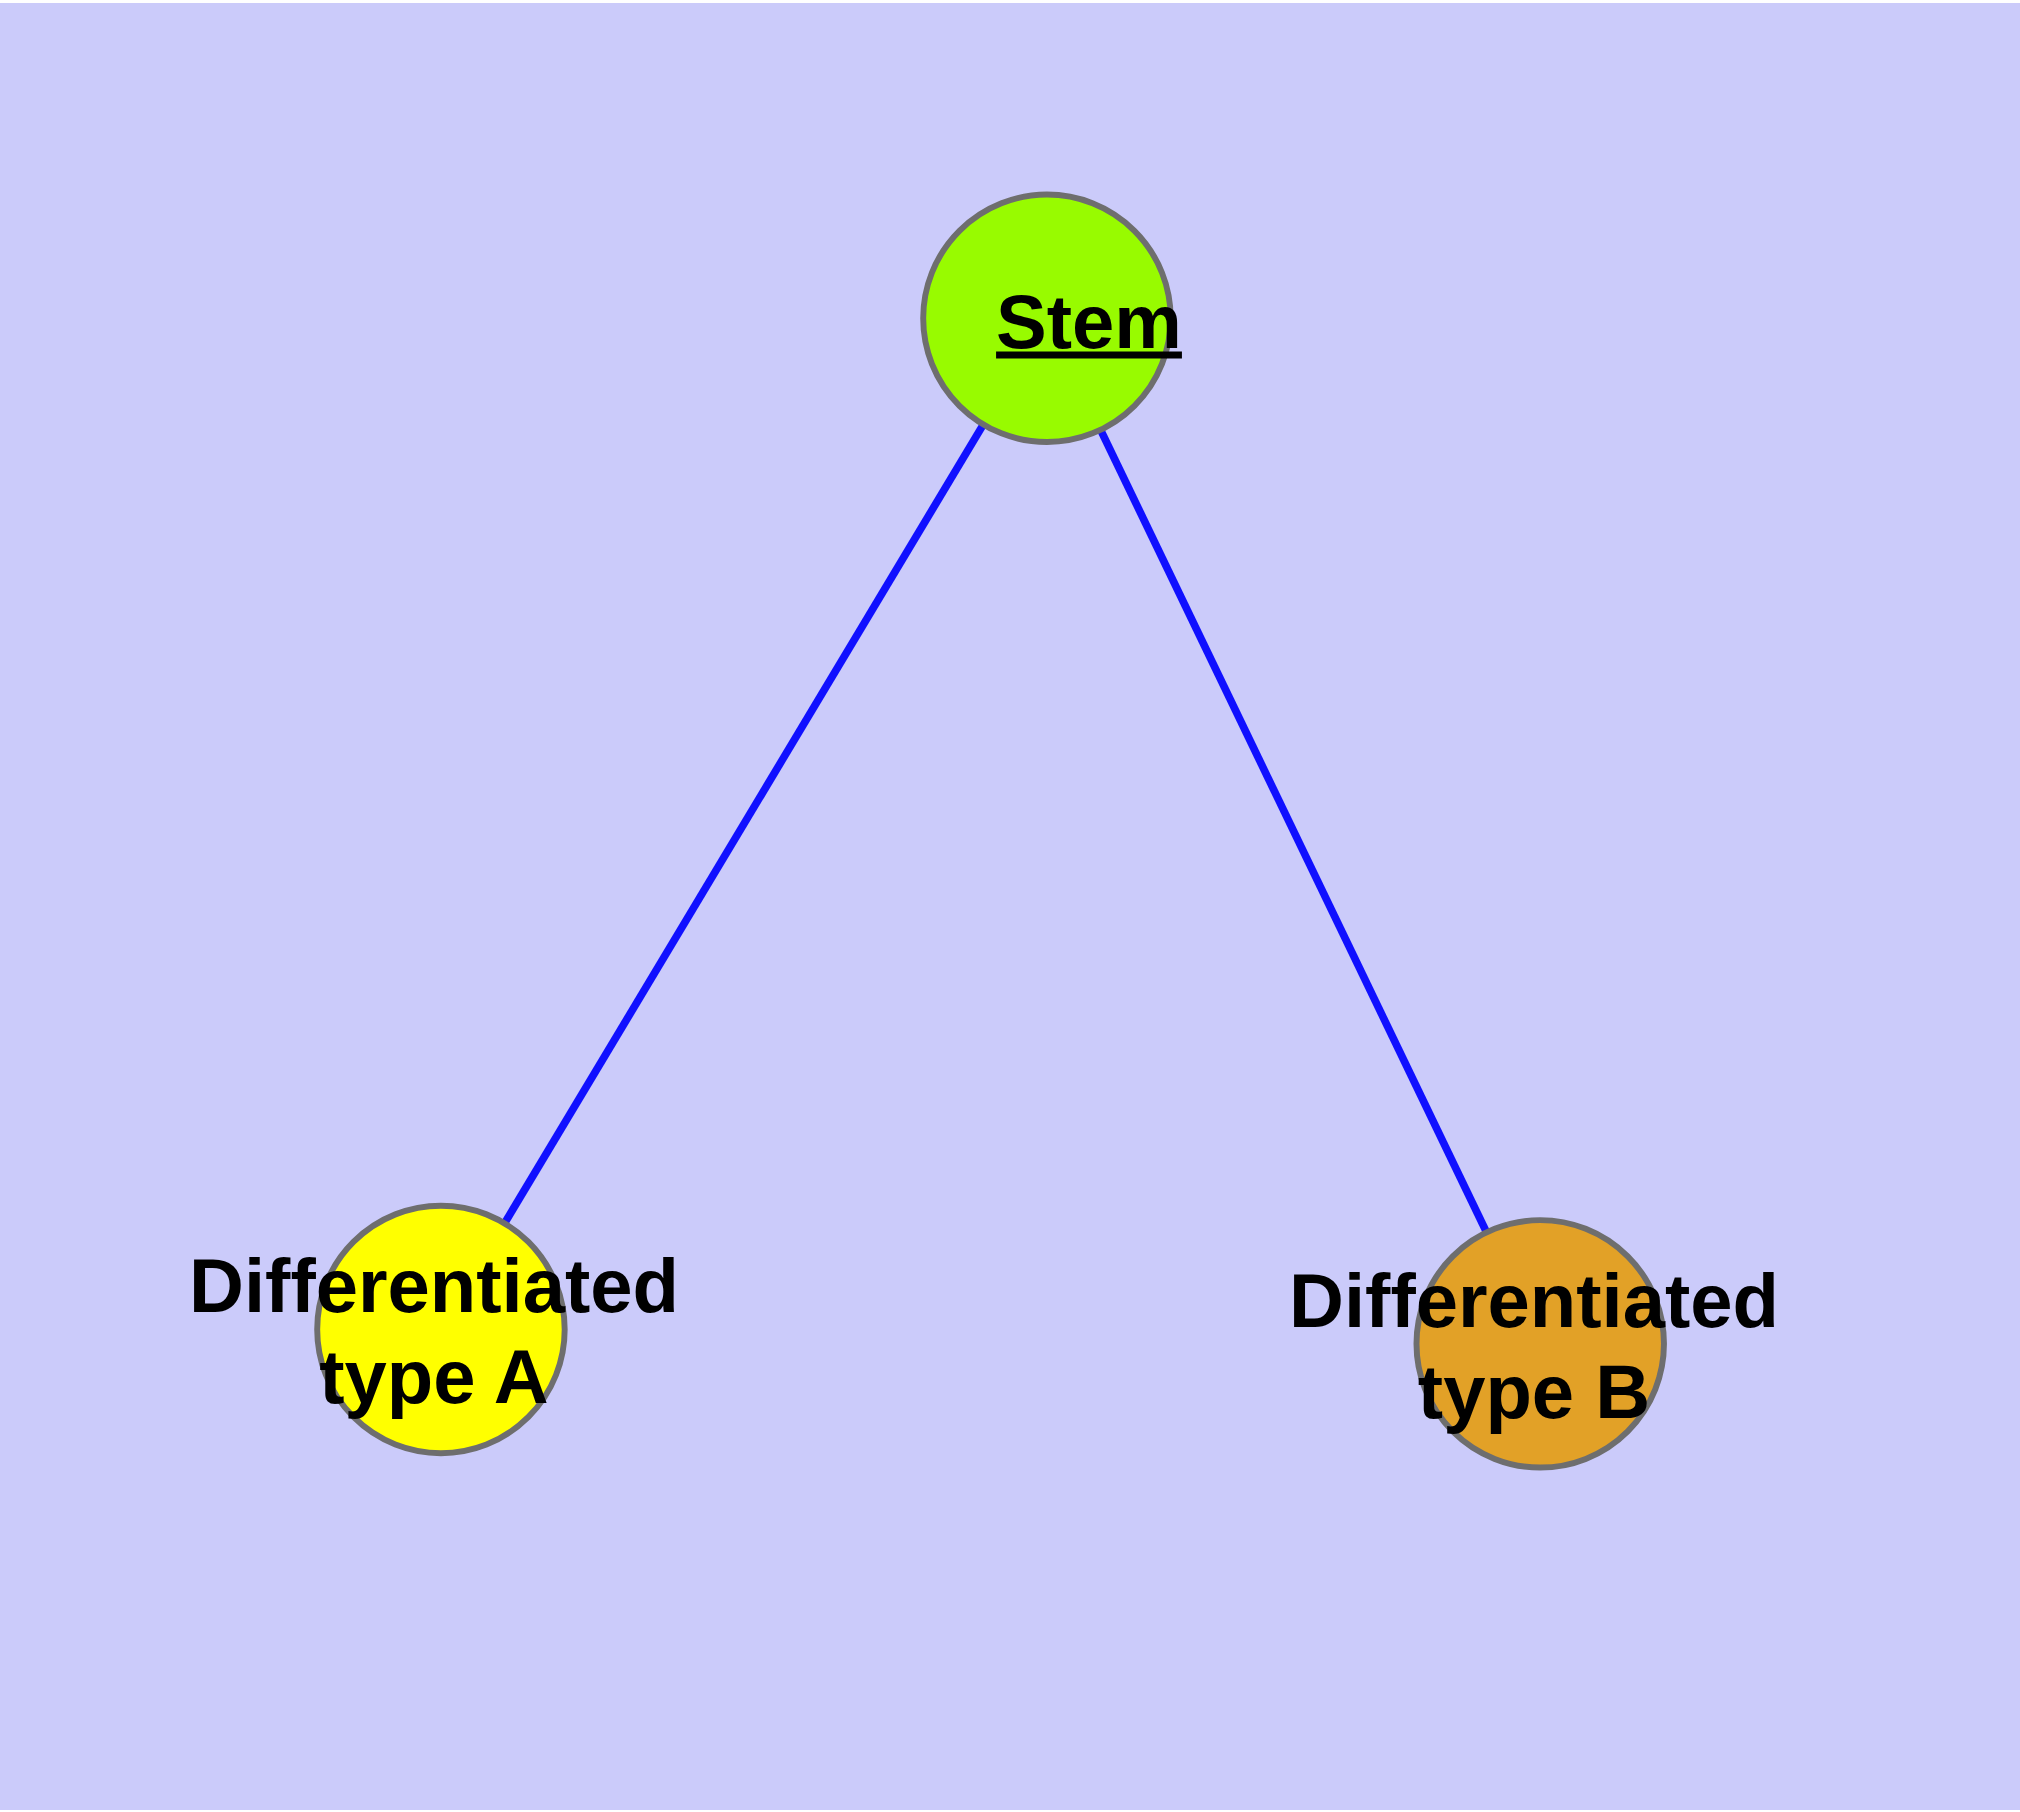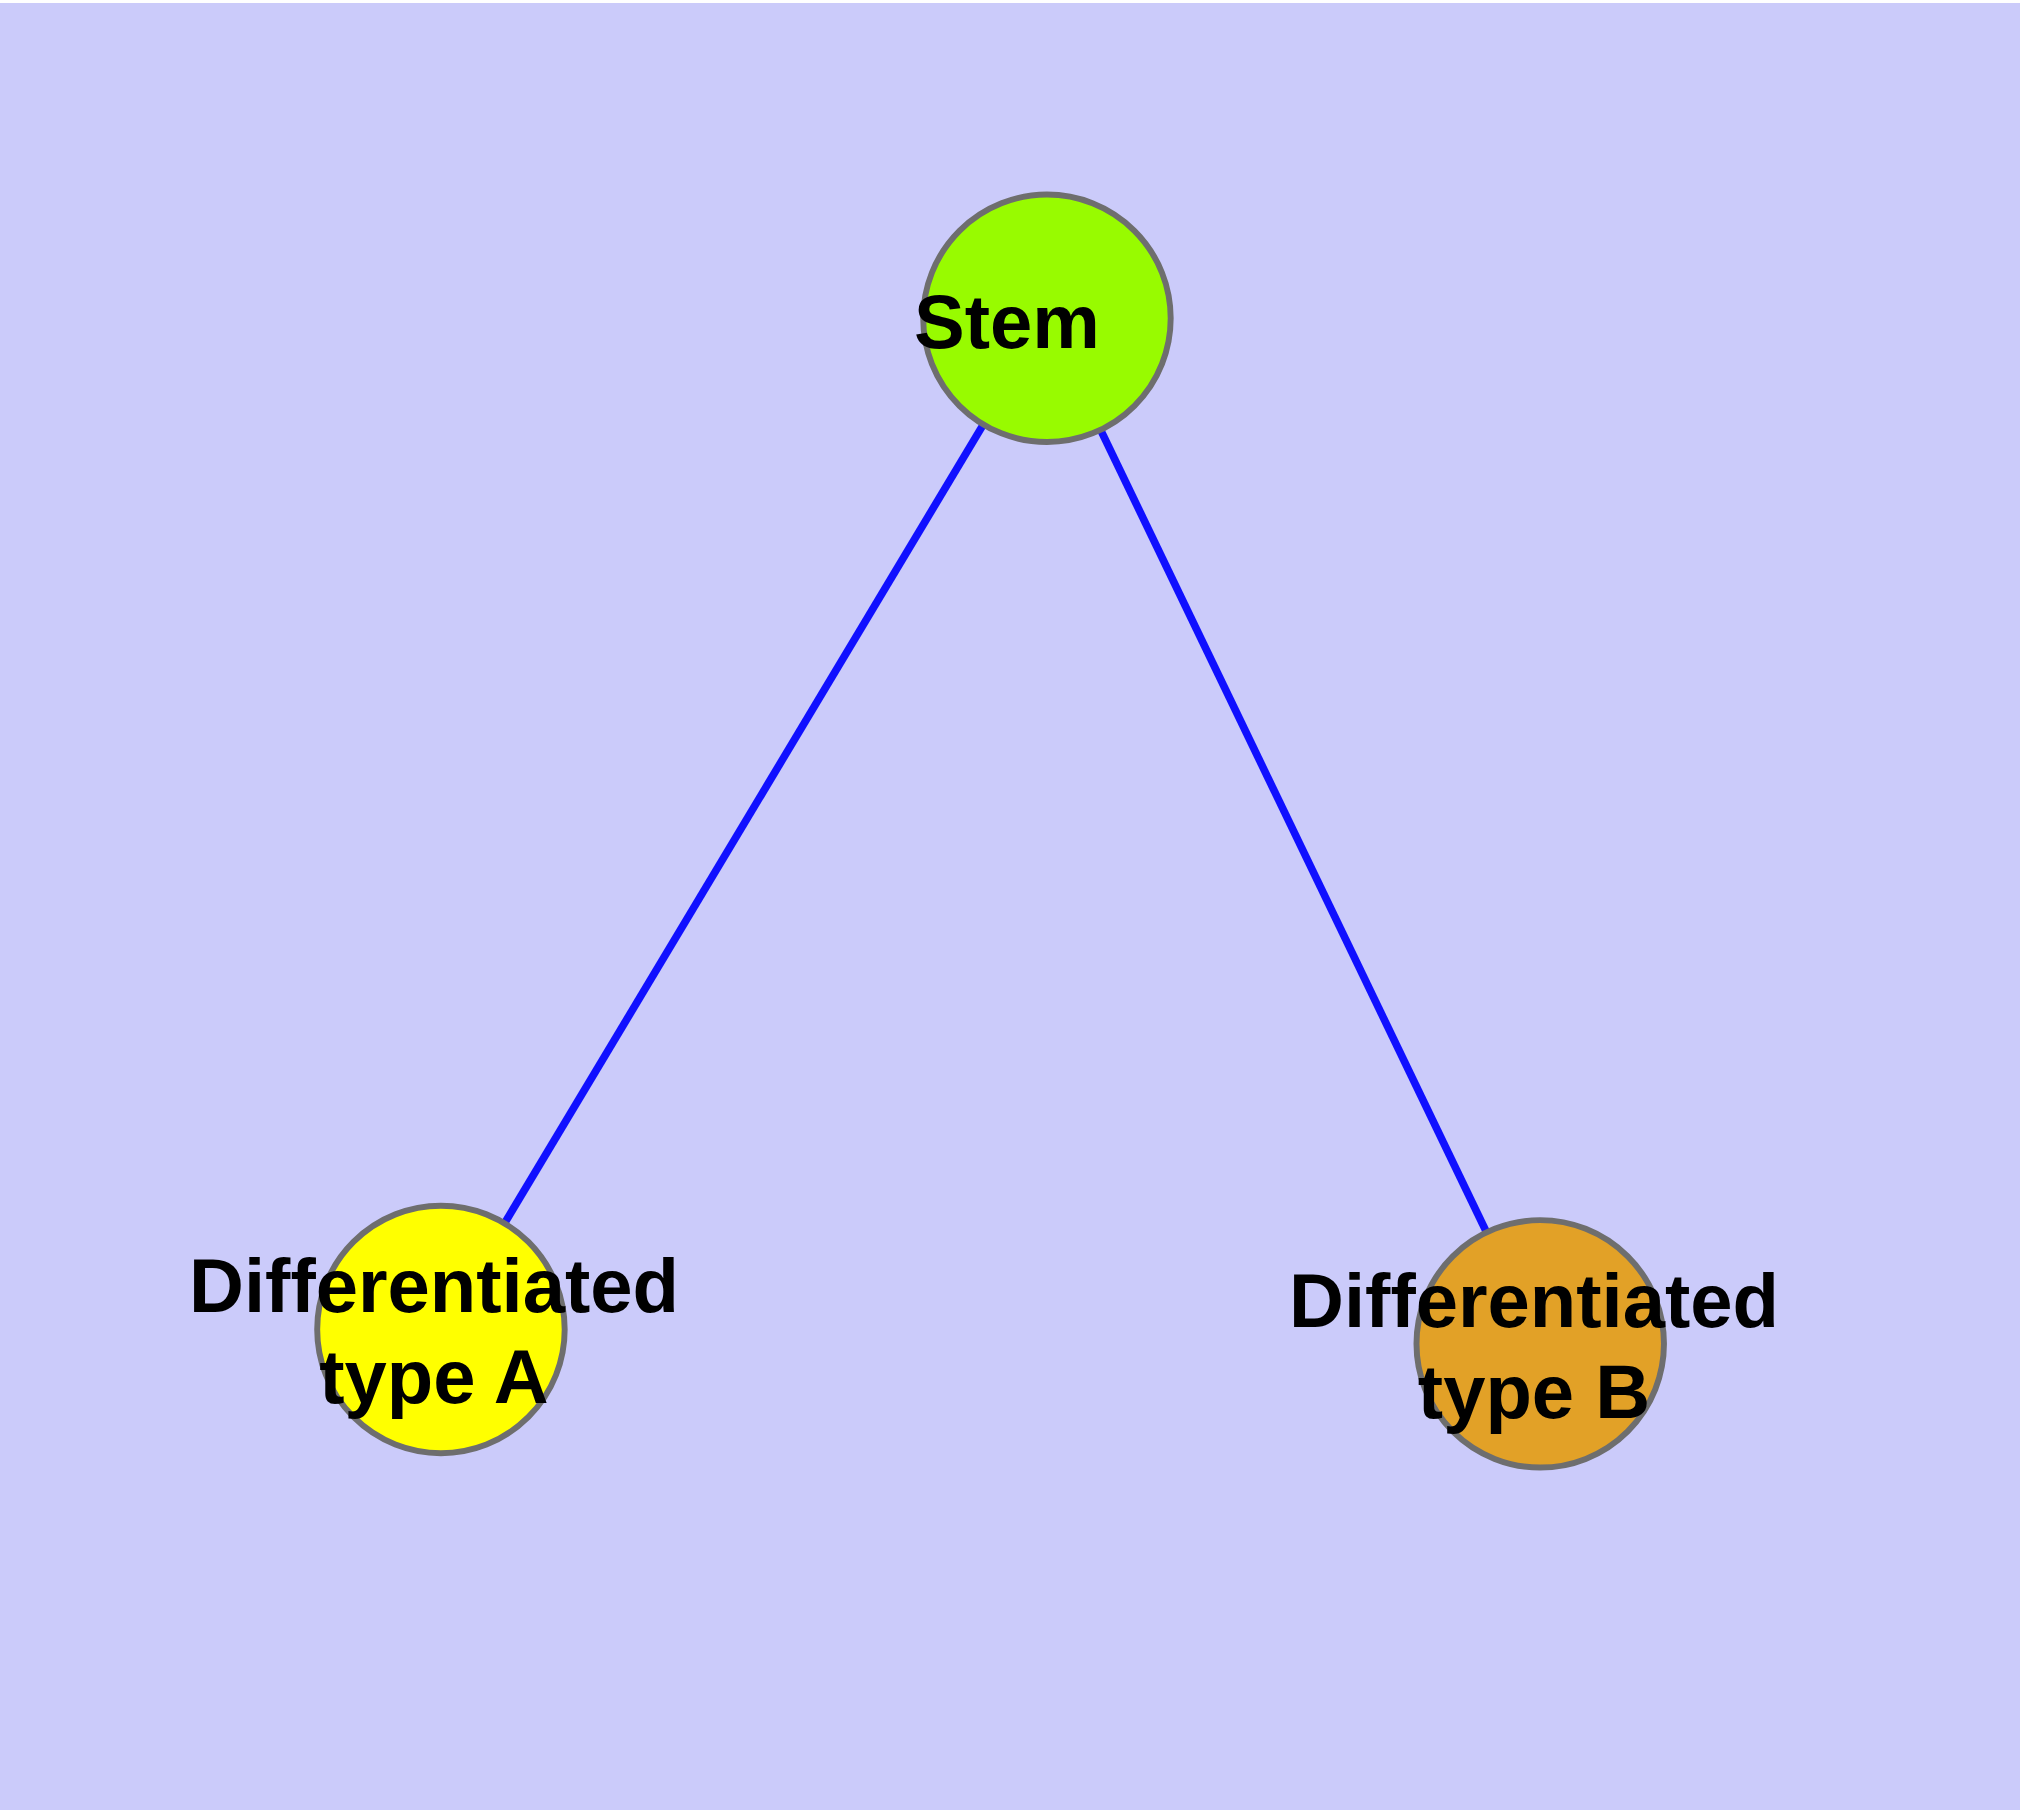--- a/index.html
+++ b/index.html
@@ -39,21 +39,21 @@
     position: absolute;
     transform: translate(-50%, -50%);
     color: #000000;
     font-weight: bold;
     font-size: 76px;
     line-height: 91px;
     text-align: center;
     white-space: pre-line;
     letter-spacing: 0px;
   }
-  .label-stem   { left: 1007px; top: 318px; }
+  .label-stem   { left: 1089px; top: 318px; text-decoration: underline; }
   .label-type-a { left: 434px;  top: 1328px; }
   .label-type-b { left: 1534px; top: 1343px; }
 </style>
 </head>
 <body>
 
 <div class="canvas" style="background: rgb(203, 203, 250);">
   <svg class="graph-svg" viewBox="0 0 2384 2132">
     <line class="edge" x1="1235" y1="372" x2="520" y2="1565" stroke="#1010FF"></line>
     <line class="edge" x1="1235" y1="372" x2="1817" y2="1582" stroke="#1010FF"></line>

